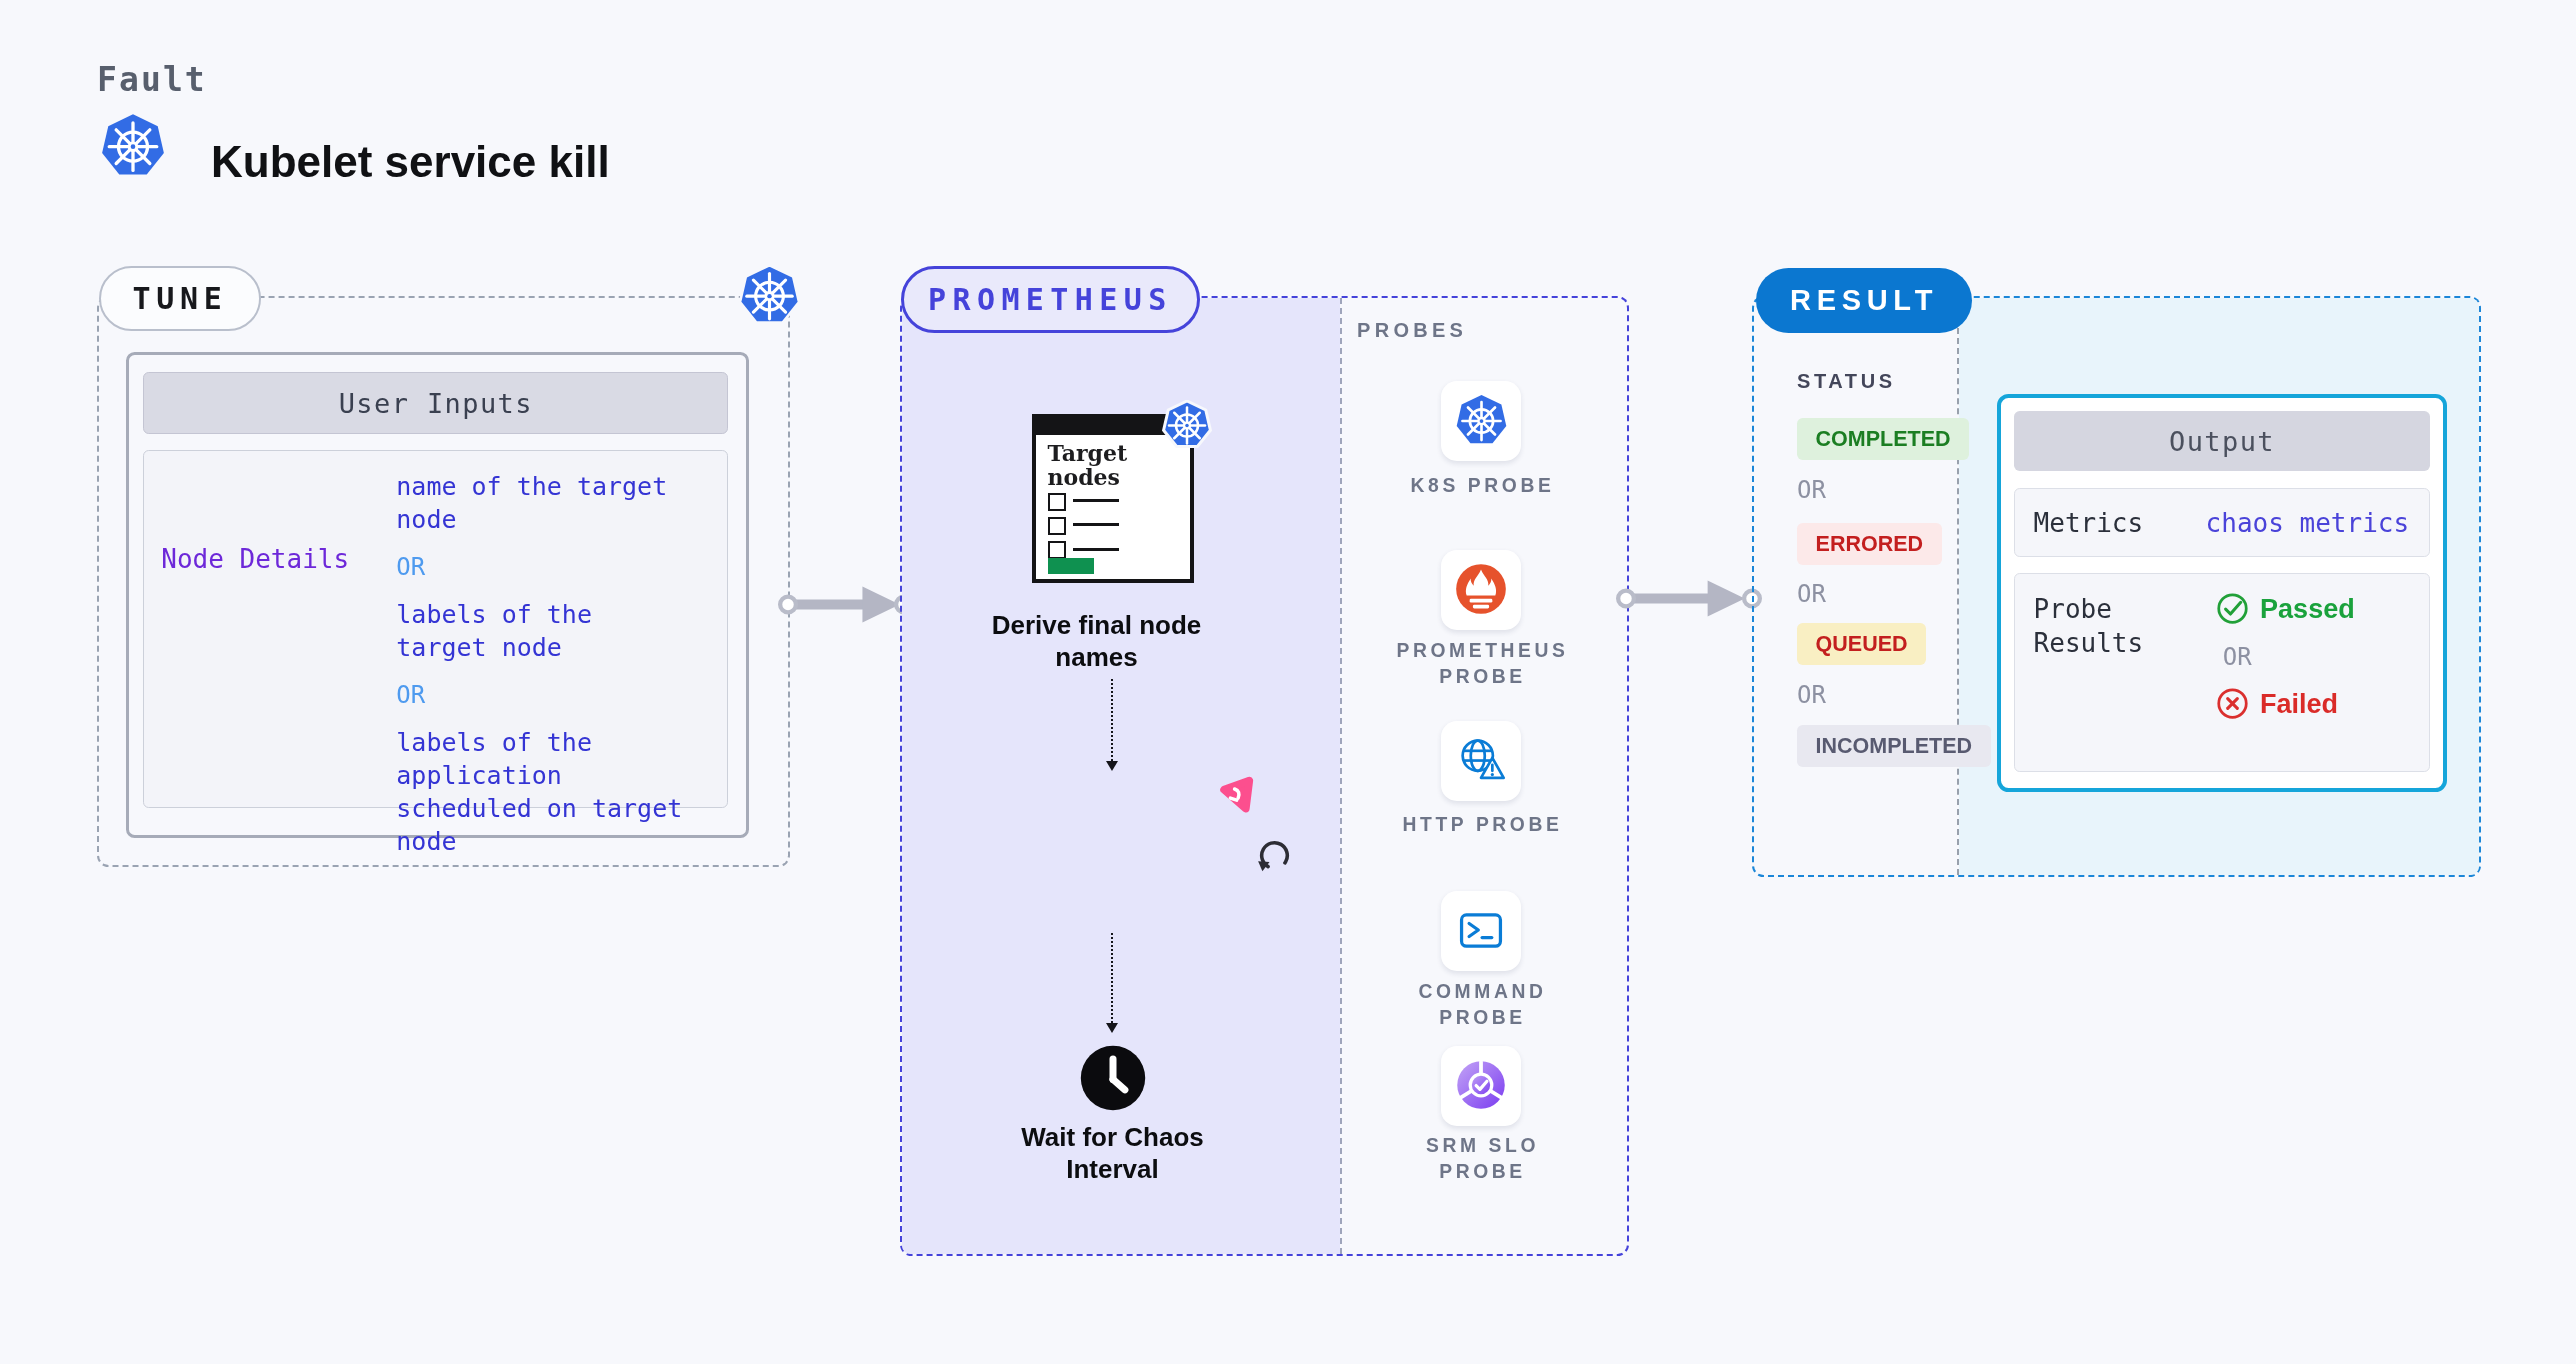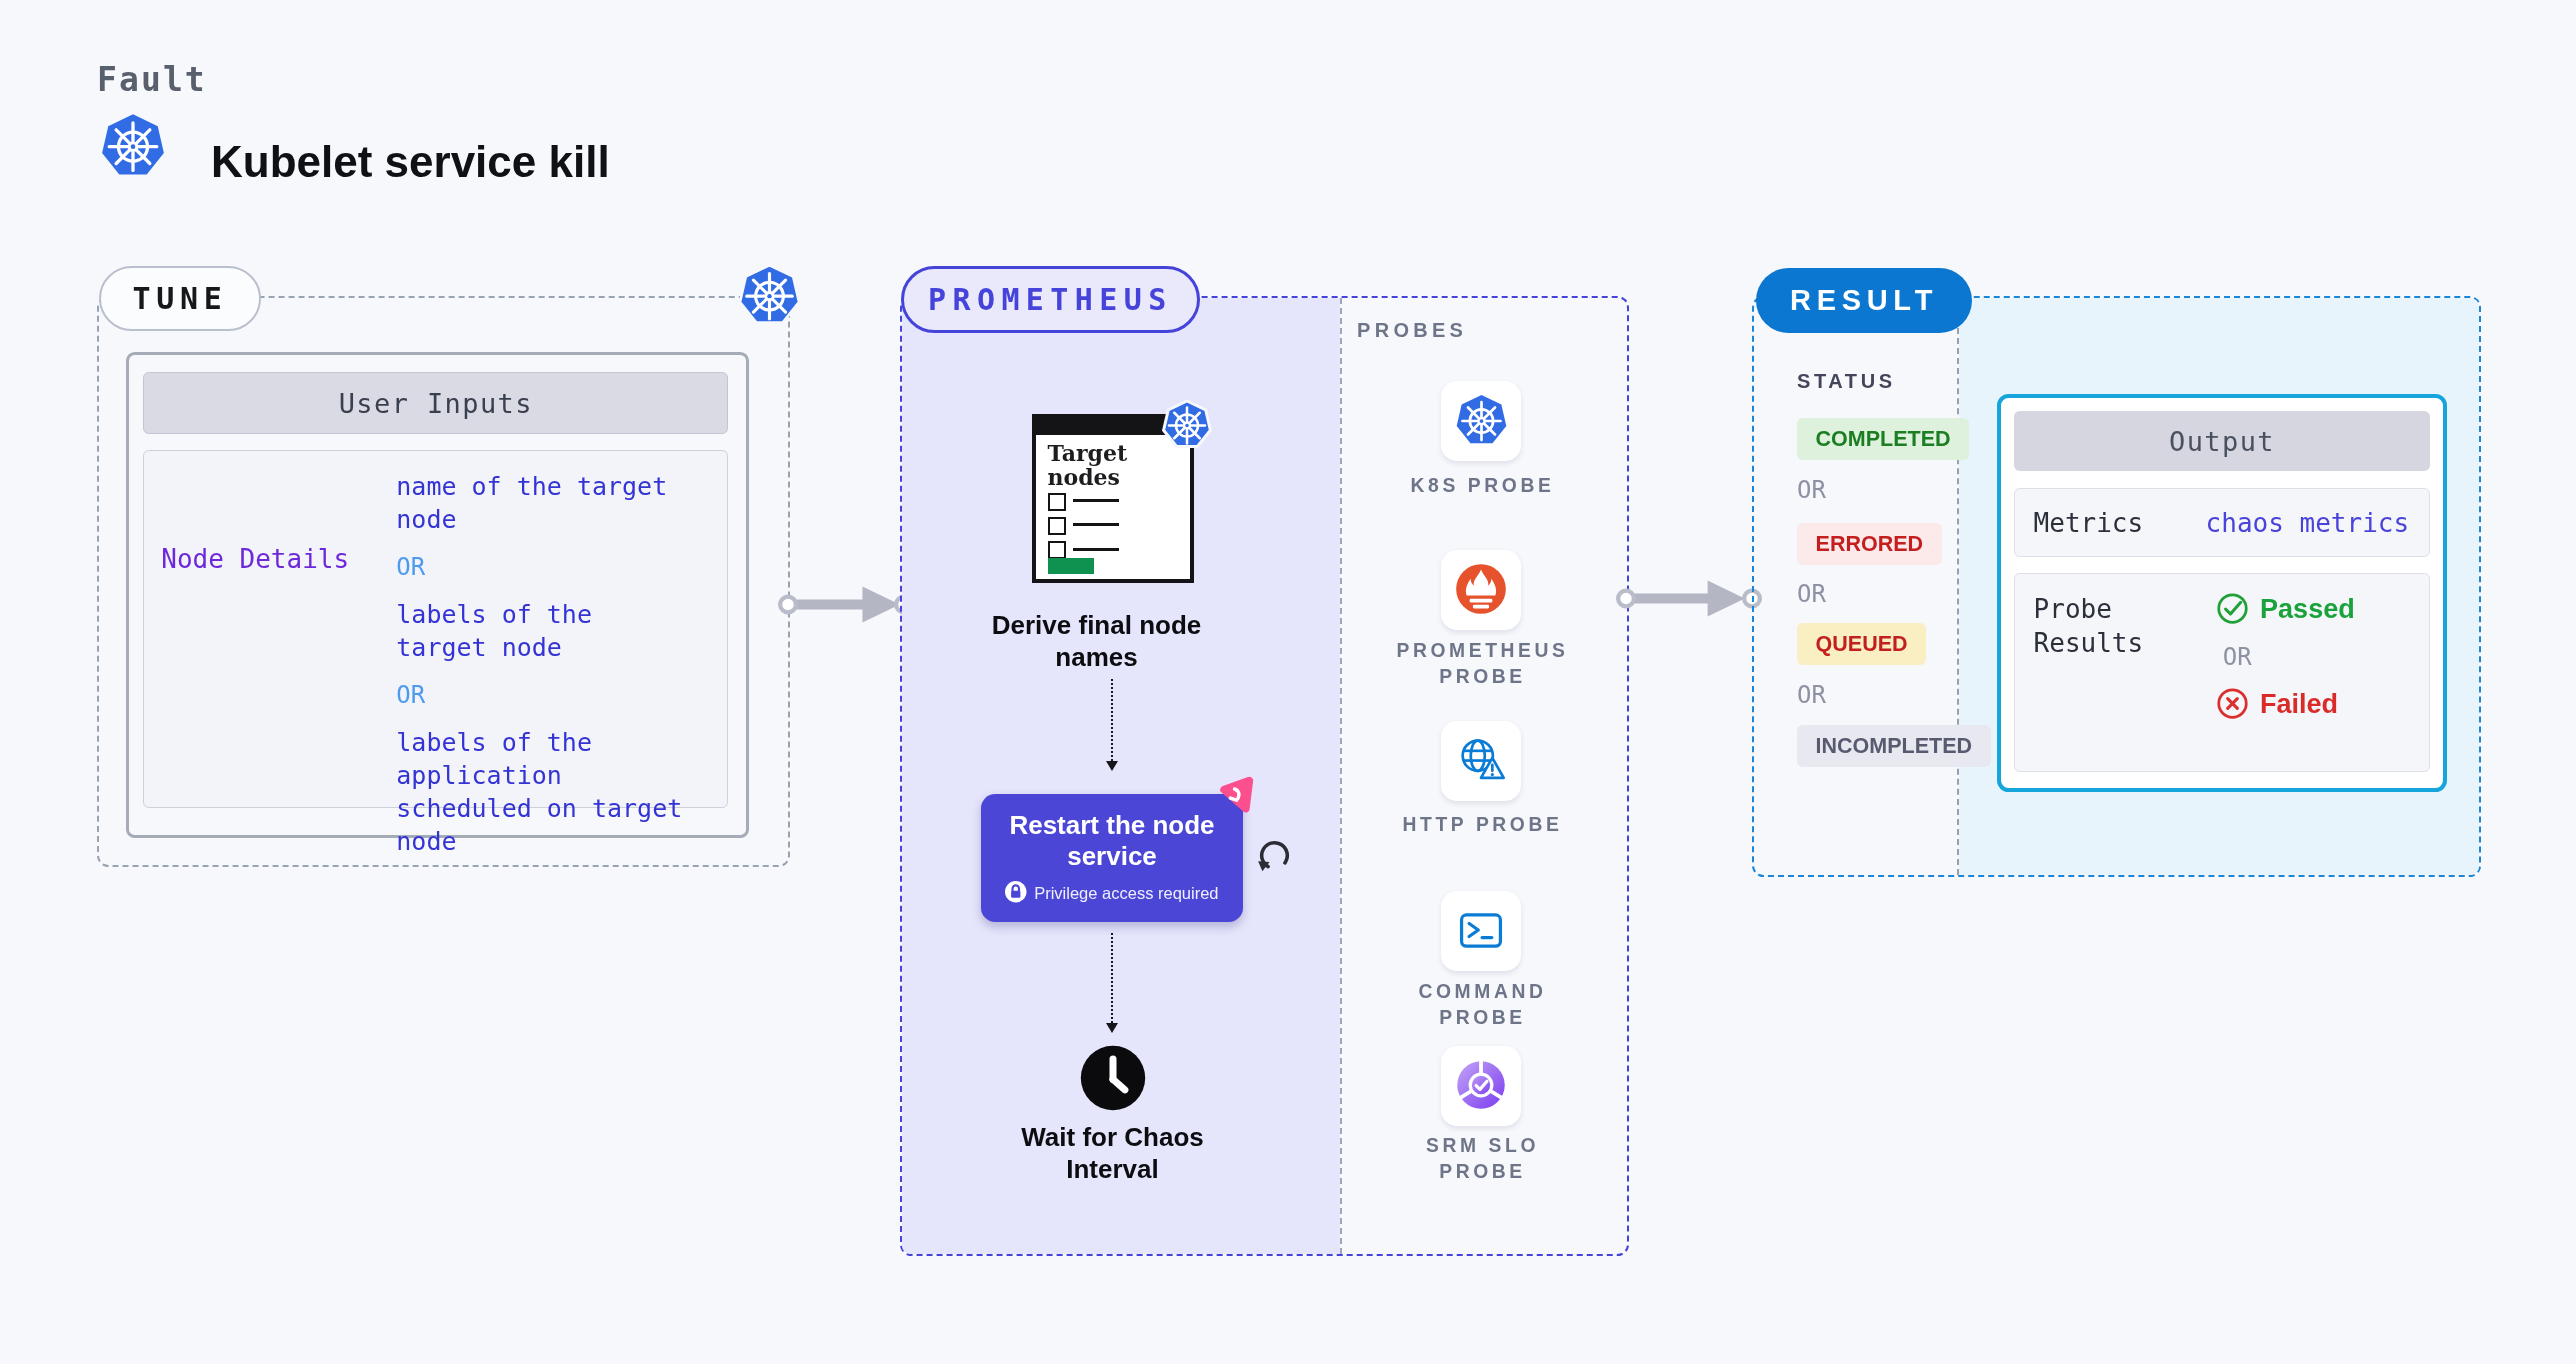--- a/index.html
+++ b/index.html
@@ -199,33 +199,20 @@
       <circle cx="50" cy="51" r="8" fill="#fff"></circle>
         <circle cx="50" cy="51" r="3.5" fill="#326ce5"></circle>
     </svg>
   </span>
 
   <div class="abs step-label" style="left:989px;top:610px;">Derive final node names</div>
 
   <div class="abs dotted" style="left:1111px;top:679px;height:82px;"></div>
   <div class="abs dtip" style="left:1106px;top:761px;"></div>
 
-  <div class="abs restart">
-    <div class="restart-title">Restart the node service</div>
-    <div class="priv-row">
-      <span>
-        <svg width="21.5" height="21.5" viewBox="0 0 30 30">
-          <circle cx="15" cy="15" r="15" fill="#fff"></circle>
-          <path d="M10.5 14 v-3.5 a4.5 4.5 0 0 1 9 0 V14" stroke="#4b46d6" stroke-width="3" fill="none"></path>
-          <rect x="8.5" y="13.5" width="13" height="10" rx="2" fill="#4b46d6"></rect>
-        </svg>
-      </span>
-      <span class="priv-text">Privilege access required</span>
-    </div>
-  </div>
   <span class="abs" style="left:1215px;top:775px;">
     <svg width="42" height="42" viewBox="0 0 60 60">
       <path d="M13 21 L49 8 L44 48 Z" fill="#fc4f8e" stroke="#fc4f8e" stroke-width="11" stroke-linejoin="round"></path>
       <path d="M28 20 q9 3 5 13" stroke="#fff" stroke-width="5" fill="none" stroke-linecap="round"></path>
       <path d="M22 33 l9 3" stroke="#fff" stroke-width="5" fill="none" stroke-linecap="round"></path>
     </svg>
   </span>
   <span class="abs" style="left:1256px;top:837px;">
     <svg width="37" height="37" viewBox="0 0 52 52">
       <g transform="rotate(120 26 26)">

